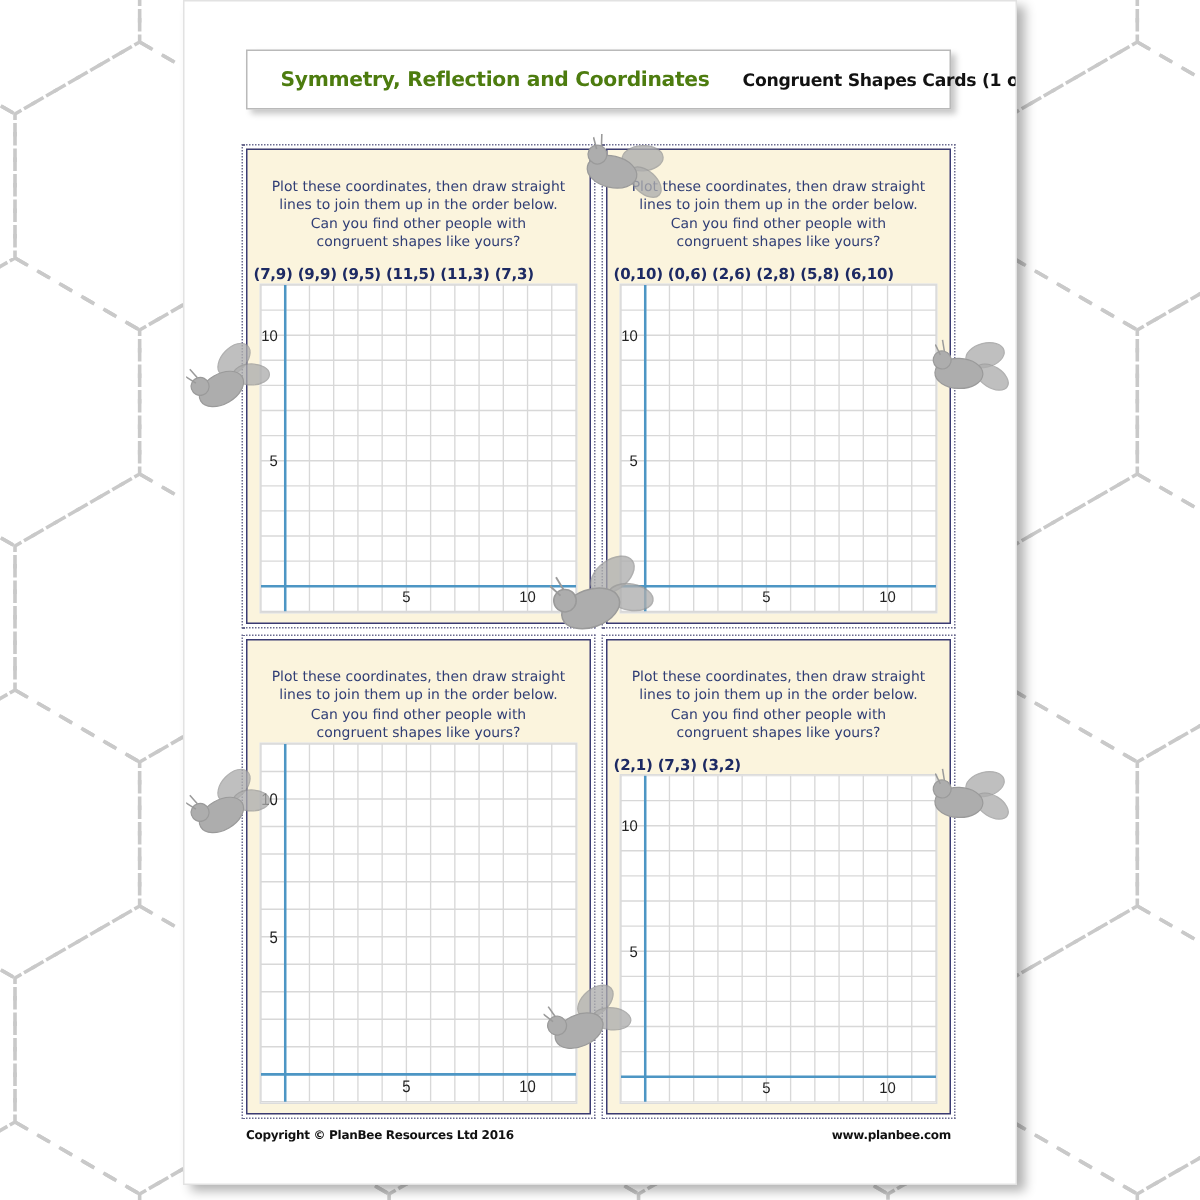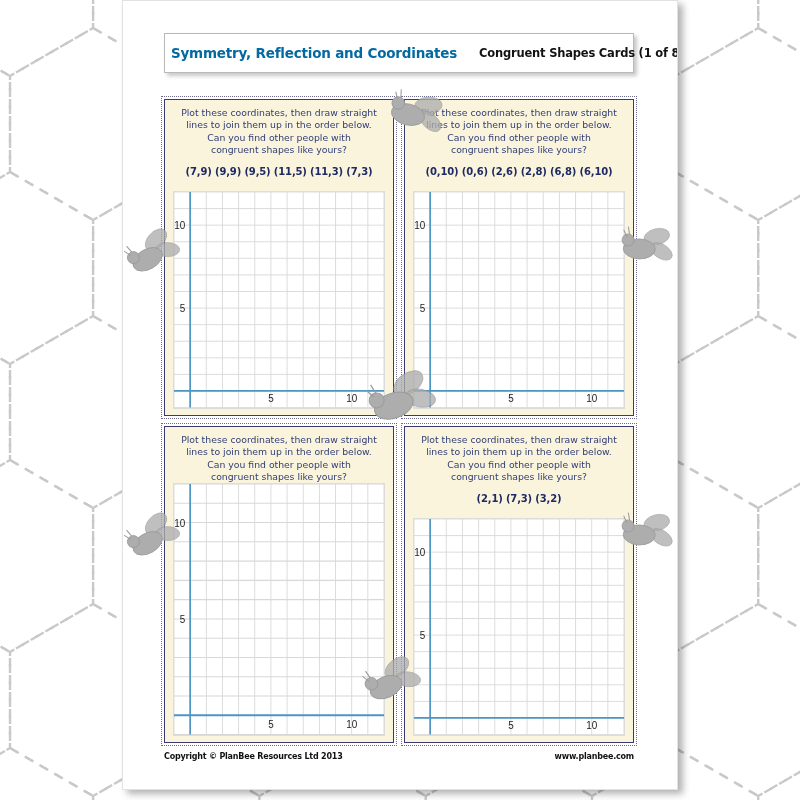--- a/index.html
+++ b/index.html
@@ -44,22 +44,22 @@
     border: 1px solid #b9b9b9;
     box-shadow: 3px 3px 4px rgba(0,0,0,0.22);
     display: flex;
     align-items: center;
   }
   #title-main {
     font-family: "DejaVu Sans", sans-serif;
     font-weight: bold;
     font-size: 13.5px;
     letter-spacing: -0.2px;
-    color: #0369a1;
-    margin-left: 6px;
+    color: #4d7c0f;
+    margin-left: 22px;
     white-space: nowrap;
   }
   #title-sub {
     font-family: "DejaVu Sans", sans-serif;
     font-weight: bold;
     font-size: 11.5px;
     letter-spacing: -0.2px;
     color: #121212;
     margin-left: 22px;
     white-space: nowrap;
@@ -95,29 +95,29 @@
     overflow: hidden;
   }
 
   .card-instr {
     text-align: center;
     color: #2f3d75;
     font-family: "DejaVu Sans", sans-serif;
     font-size: 9.3px;
     line-height: 1.33;
     padding: 7px 6px 0 6px;
+    margin-top: 12px;
   }
   .card-coords {
-    text-align: center;
     color: #1d2a63;
     font-family: "DejaVu Sans", sans-serif;
     font-weight: bold;
     font-size: 10px;
     letter-spacing: -0.15px;
-    padding: 10px 4px 14px 4px;
+    padding: 10px 4px 0 4px;
   }
 
   
   .grid-wrap {
     position: relative;
     flex: 1 1 auto;
     margin: 0 8px 6px 8px;
     background: #ffffff;
     border: 1px solid #dcdcdc;
   }
@@ -335,21 +335,21 @@
     </div>
 
     <div class="card">
       <div class="card-inner">
         <div class="card-instr">
           <div>Plot these coordinates, then draw straight</div>
           <div>lines to join them up in the order below.</div>
           <div>Can you find other people with</div>
           <div>congruent shapes like yours?</div>
         </div>
-        <div class="card-coords">(0,10) (0,6) (2,6) (2,8) (6,8) (6,10)</div>
+        <div class="card-coords">(0,10) (0,6) (2,6) (2,8) (5,8) (6,10)</div>
         <div class="grid-wrap">
             <svg viewBox="0 0 212 212" preserveAspectRatio="none">
               <g stroke="#d8d8d8" stroke-width="0.9">
                 <line x1="0.00" y1="0" x2="0.00" y2="212"></line>
                 <line x1="16.31" y1="0" x2="16.31" y2="212"></line>
                 <line x1="32.62" y1="0" x2="32.62" y2="212"></line>
                 <line x1="48.92" y1="0" x2="48.92" y2="212"></line>
                 <line x1="65.23" y1="0" x2="65.23" y2="212"></line>
                 <line x1="81.54" y1="0" x2="81.54" y2="212"></line>
                 <line x1="97.85" y1="0" x2="97.85" y2="212"></line>
@@ -491,21 +491,21 @@
               <text x="11.31" y="117.75" text-anchor="end" font-size="10" font-family="&quot;Liberation Sans&quot;, sans-serif" fill="#222">5</text>
               <text x="11.31" y="36.22" text-anchor="end" font-size="10" font-family="&quot;Liberation Sans&quot;, sans-serif" fill="#222">10</text>
             </svg>
           </div>
       </div>
     </div>
 
   </div>
 
   <div id="footer">
-    <span id="copyright">Copyright © PlanBee Resources Ltd 2013</span>
+    <span id="copyright">Copyright © PlanBee Resources Ltd 2016</span>
     <span id="website">www.planbee.com</span>
   </div>
 
 </div>
 
 <div id="bee-layer">
     <div class="bee" style="left: 126px; top: 228px; width: 56px; height: 50px; transform: rotate(-18deg);"><svg viewBox="0 0 56 50" width="100%" height="100%">
         <g fill="#adadad" stroke="#9a9a9a" stroke-width="0.8">
           <ellipse cx="34" cy="13" rx="13" ry="8" transform="rotate(-28 34 13)" opacity="0.78"></ellipse>
           <ellipse cx="42" cy="26" rx="12" ry="7" transform="rotate(18 42 26)" opacity="0.78"></ellipse>

